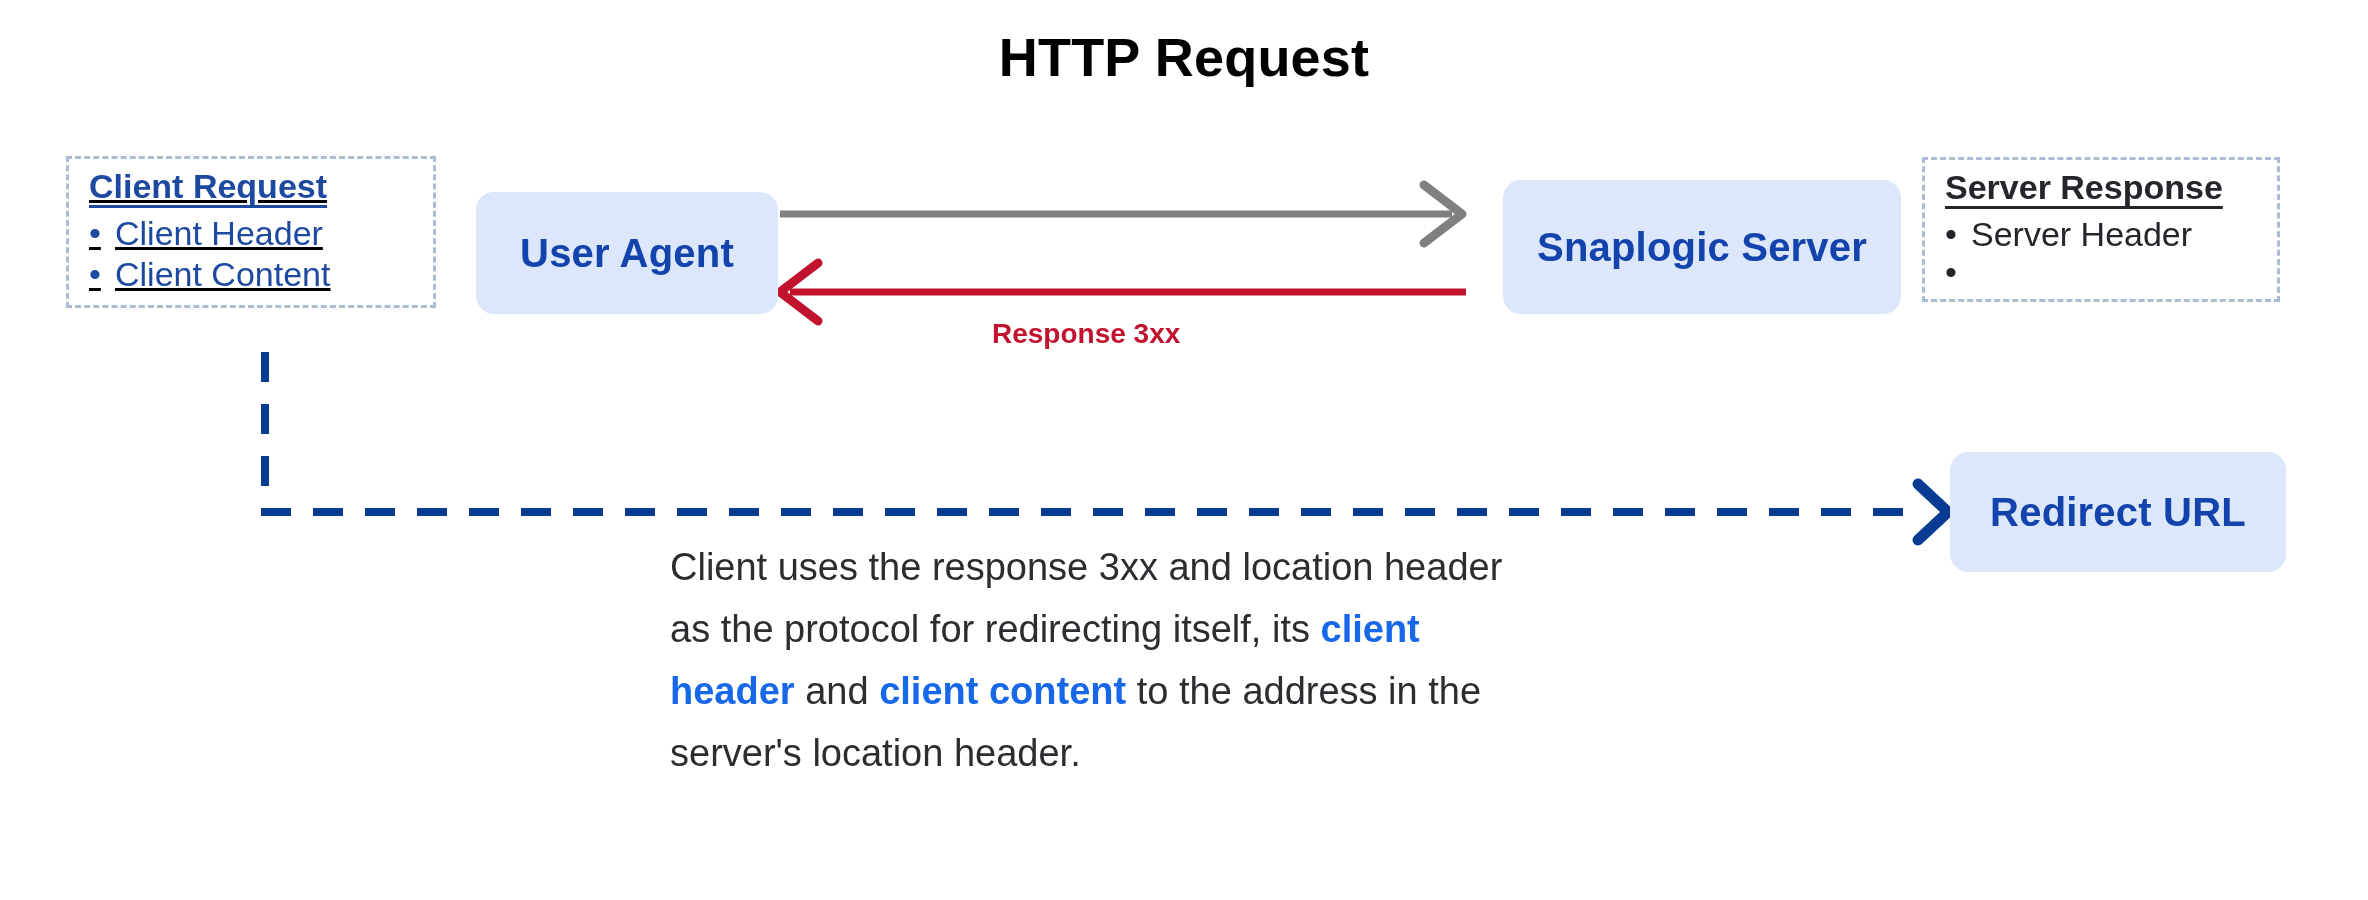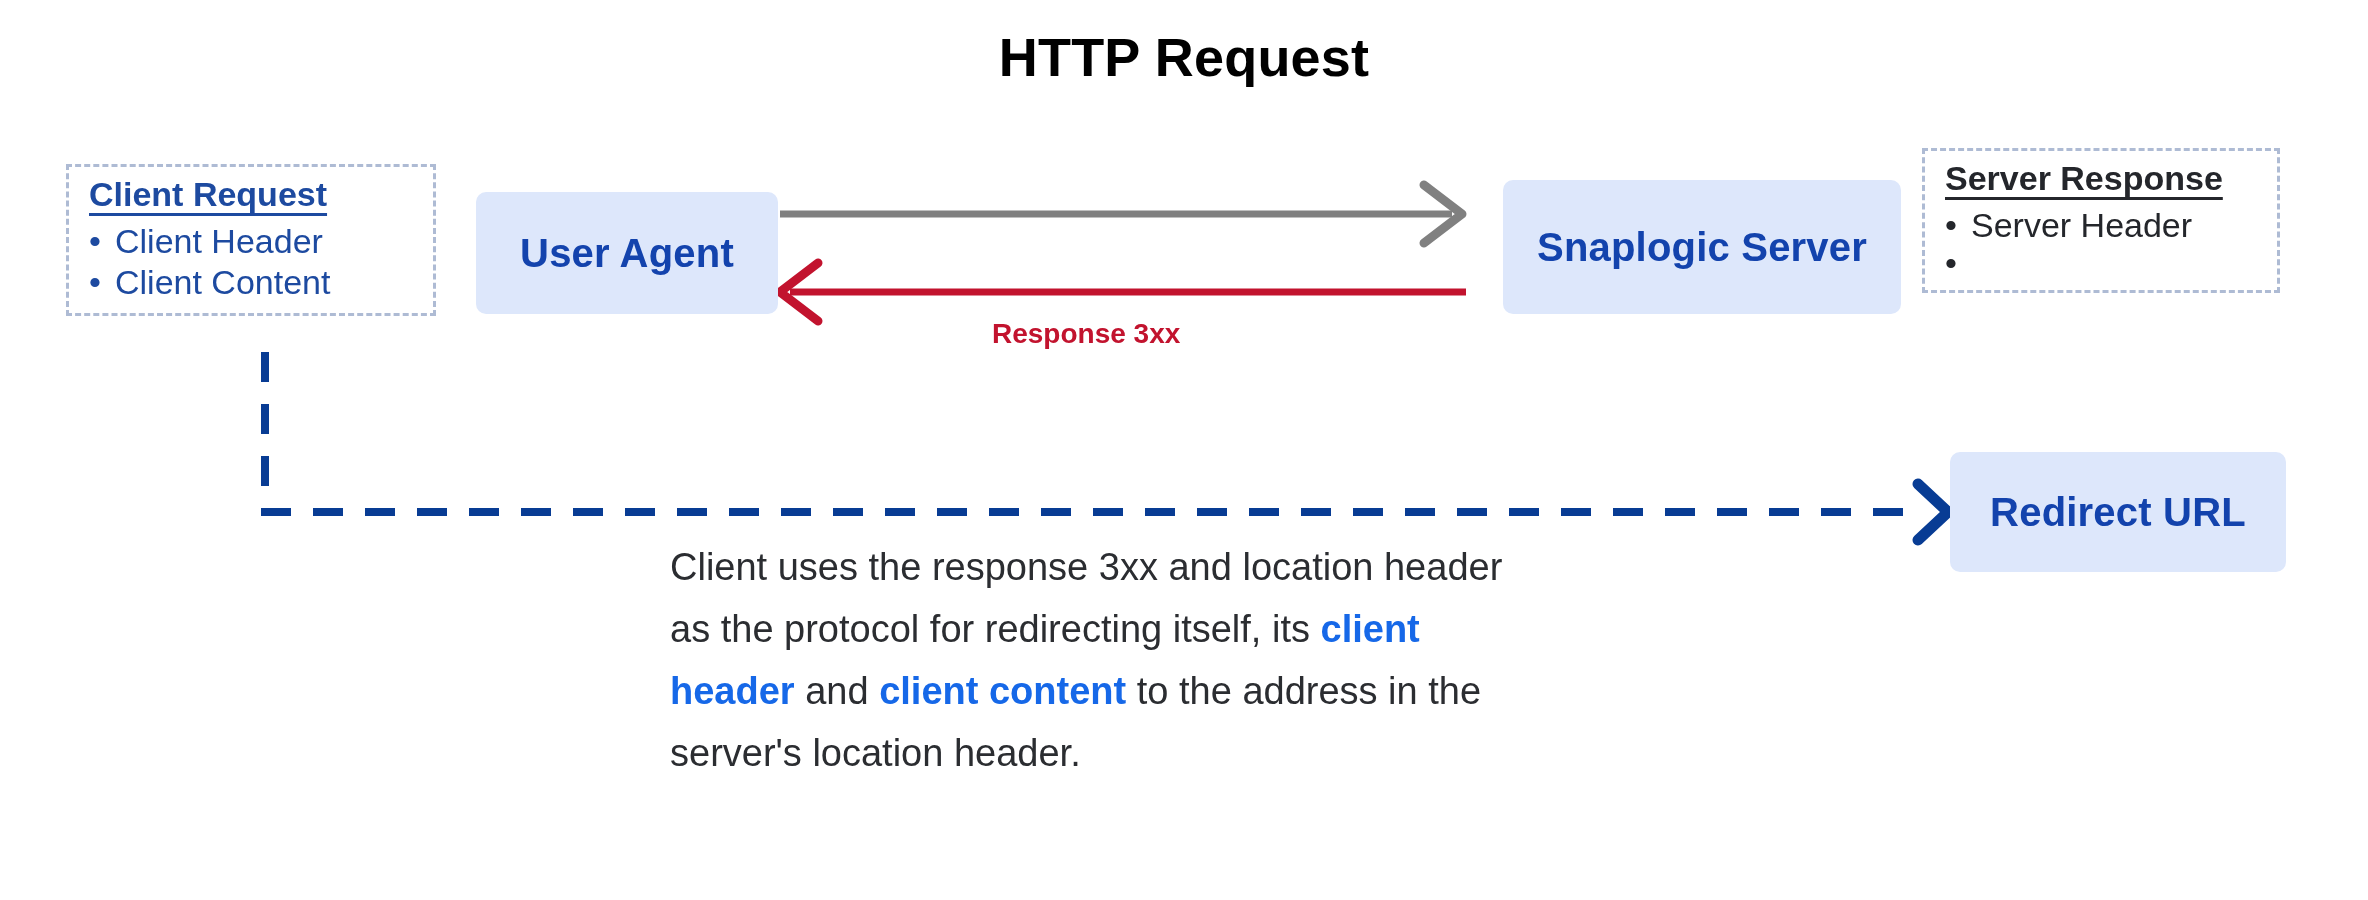--- a/index.html
+++ b/index.html
@@ -66,33 +66,33 @@
   }
   .panel-list li .bullet {
     display: inline-block;
     width: 26px;
     flex: 0 0 26px;
     text-align: left;
     font-size: 34px;
     line-height: 1;
   }
 
-  #panel-client { left: 66px; top: 164px; width: 370px; }
+  #panel-client { left: 66px; top: 156px; width: 370px; text-decoration: underline; }
   #panel-client .panel-title,
   #panel-client .panel-list li { color: #1d4aa0; }
 
-  #panel-server { left: 1922px; top: 148px; width: 358px; }
+  #panel-server { left: 1922px; top: 157px; width: 358px; }
   #panel-server .panel-title,
   #panel-server .panel-list li { color: #24262b; }
 
   
   .node {
     position: absolute;
     background: #dde7fb;
-    border-radius: 10px;
+    border-radius: 18px;
     display: flex;
     align-items: center;
     justify-content: center;
     color: #1343ad;
     font-size: 40px;
     font-weight: 600;
     letter-spacing: 0.2px;
     white-space: nowrap;
   }
   #node-user-agent { left: 476px; top: 192px; width: 302px; height: 122px; }

